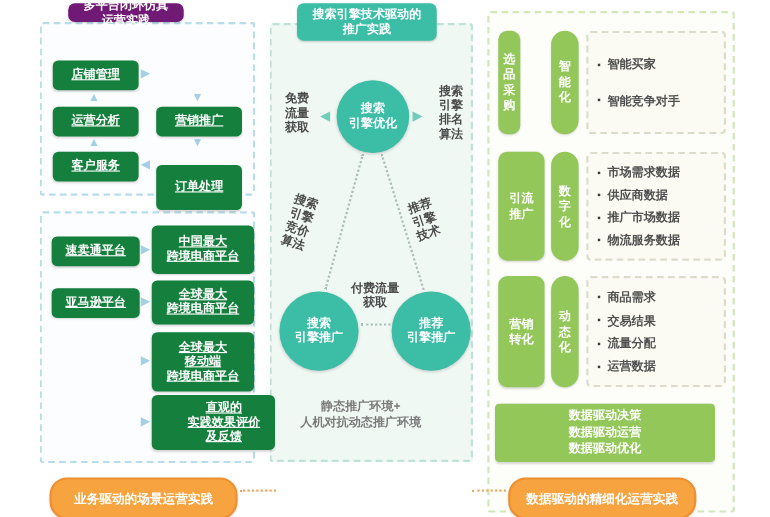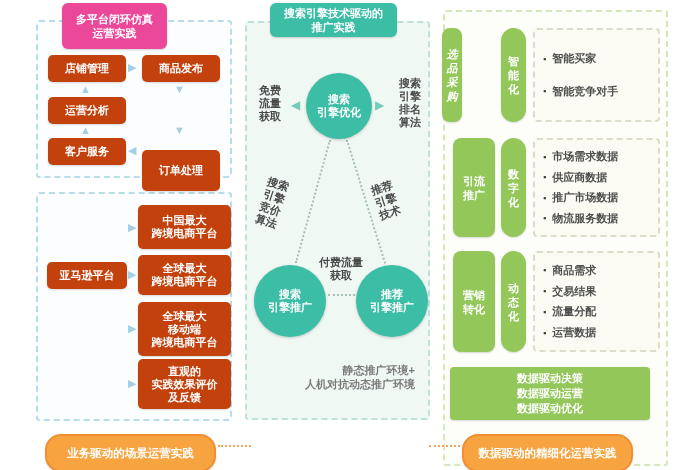--- a/index.html
+++ b/index.html
@@ -5,23 +5,23 @@
   html,body{margin:0;padding:0;background:#ffffff;}
   .stage{position:relative;width:700px;height:470px;background:#ffffff;overflow:hidden;
          font-family:"Liberation Sans","DejaVu Sans",sans-serif;}
   .panel{position:absolute;border:2px dashed;border-radius:3px;box-sizing:border-box;}
   .panel-blue{border-color:#b9dcea;background:#fbfdfe;}
   .panel-teal{border-color:#bfe2d8;background:#f0f8f4;}
   .panel-green{border-color:#d3e7ba;background:#fdfefa;}
   .titlebox{position:absolute;border-radius:6px;color:#fff;font-weight:bold;font-size:11px;
             line-height:14px;display:flex;align-items:center;justify-content:center;text-align:center;
             white-space:pre-line;box-shadow:0 1px 2px rgba(0,0,0,.18);z-index:3;}
-  .box-blue{position:absolute;background:#c2410c;color:#fff;font-weight:bold;font-size:11px;
+  .box-blue{position:absolute;background:#15803d;color:#fff;font-weight:bold;font-size:11px;
             line-height:13px;border-radius:5px;display:flex;align-items:center;justify-content:center;
-            text-align:center;white-space:pre-line;box-shadow:0 1px 2px rgba(0,0,0,.15);z-index:2;}
+            text-align:center;white-space:pre-line;box-shadow:0 1px 2px rgba(0,0,0,.15);z-index:2;text-decoration:underline;}
   .arrow{position:absolute;font-size:11px;color:#a3d0e4;z-index:2;line-height:1;}
   .arrow-teal{color:#72ccba;font-size:12px;}
   .circle{position:absolute;background:#3cbda6;border-radius:50%;color:#fff;font-weight:bold;
           font-size:11px;line-height:13px;display:flex;align-items:center;justify-content:center;
           text-align:center;white-space:pre-line;box-shadow:0 1px 3px rgba(0,0,0,.2);z-index:2;}
   .lbl{position:absolute;color:#4a4a4a;font-weight:bold;font-size:11px;line-height:13px;
        text-align:center;white-space:pre-line;z-index:2;}
   .lbl-rot-l{transform:rotate(18deg);}
   .lbl-rot-r{transform:rotate(-18deg);}
   .note{position:absolute;color:#7a7a7a;font-weight:bold;font-size:11px;line-height:14px;
@@ -45,53 +45,54 @@
                border-radius:16px;box-sizing:border-box;color:#fff;font-weight:bold;font-size:11.5px;
                display:flex;align-items:center;justify-content:center;z-index:2;
                box-shadow:0 1px 2px rgba(0,0,0,.15);}
 </style>
 </head>
 <body>
 
 <div class="stage">
 
   <div class="panel panel-blue" style="left:36px;top:20px;width:196px;height:158px;"></div>
-  <div class="titlebox" style="left:62px;top:3px;width:105px;height:46px;background:#ec4899;">多平台闭环仿真
+  <div class="titlebox" style="left:62px;top:3px;width:105px;height:17px;background:#701a75;">多平台闭环仿真
 运营实践</div>
 
   <div class="box-blue" style="left:48px;top:55px;width:78px;height:27px;">店铺管理</div>
-  <div class="box-blue" style="left:142px;top:55px;width:78px;height:27px;">商品发布</div>
   <div class="box-blue" style="left:48px;top:97px;width:78px;height:27px;">运营分析</div>
+  <div class="box-blue" style="left:142px;top:97px;width:78px;height:27px;">营销推广</div>
   <div class="box-blue" style="left:48px;top:138px;width:78px;height:27px;">客户服务</div>
   <div class="box-blue" style="left:142px;top:150px;width:78px;height:41px;">订单处理</div>
 
   <span class="arrow" style="left:128px;top:62px;">▶</span>
   <span class="arrow" style="left:80px;top:84px;">▲</span>
   <span class="arrow" style="left:174px;top:84px;">▼</span>
   <span class="arrow" style="left:80px;top:125px;">▲</span>
   <span class="arrow" style="left:174px;top:125px;">▼</span>
   <span class="arrow" style="left:128px;top:145px;">◀</span>
 
   <div class="panel panel-blue" style="left:36px;top:192px;width:196px;height:229px;"></div>
 
+  <div class="box-blue" style="left:47px;top:215px;width:80px;height:27px;">速卖通平台</div>
   <div class="box-blue" style="left:138px;top:205px;width:93px;height:44px;">中国最大
 跨境电商平台</div>
   <span class="arrow" style="left:128px;top:222px;">▶</span>
 
   <div class="box-blue" style="left:47px;top:262px;width:80px;height:27px;">亚马逊平台</div>
   <div class="box-blue" style="left:138px;top:255px;width:93px;height:40px;">全球最大
 跨境电商平台</div>
   <span class="arrow" style="left:128px;top:269px;">▶</span>
 
   <div class="box-blue" style="left:138px;top:302px;width:93px;height:54px;">全球最大
 移动端
 跨境电商平台</div>
   <span class="arrow" style="left:128px;top:323px;">▶</span>
 
-  <div class="box-blue" style="left:138px;top:359px;width:93px;height:50px;">直观的
+  <div class="box-blue" style="left:138px;top:359px;width:93px;height:50px;padding-left:19px;">直观的
 实践效果评价
 及反馈</div>
   <span class="arrow" style="left:128px;top:378px;">▶</span>
 
   <div class="panel panel-teal" style="left:245px;top:21px;width:185px;height:399px;"></div>
   <div class="titlebox" style="left:270px;top:3px;width:127px;height:34px;background:#3cbda6;">搜索引擎技术驱动的
 推广实践</div>
 
   <div class="dotted rot" style="left:331px;top:140px;width:128px;transform:rotate(105.5deg);"></div>
   <div class="dotted rot" style="left:348px;top:140px;width:129px;transform:rotate(72.8deg);"></div>
@@ -117,26 +118,26 @@
   <div class="lbl lbl-rot-l" style="left:258px;top:177px;width:28px;">搜索
 引擎
 竞价
 算法</div>
   <div class="lbl lbl-rot-r" style="left:372px;top:181px;width:28px;">推荐
 引擎
 技术</div>
 
   <div class="lbl" style="left:312px;top:256px;width:58px;text-align:center;">付费流量
 获取</div>
-  <div class="note" style="left:265px;top:363px;width:150px;text-align:right;">静态推广环境+
+  <div class="note" style="left:253px;top:363px;width:150px;">静态推广环境+
 人机对抗动态推广环境</div>
 
   <div class="panel panel-green" style="left:443px;top:10px;width:225px;height:456px;"></div>
 
-  <div class="pill-green" style="left:442px;top:28px;width:20px;height:94px;font-style:italic;">选品
+  <div class="pill-green" style="left:453px;top:28px;width:20px;height:94px;">选品
 采购</div>
   <div class="pill-green pill-caps" style="left:501px;top:28px;width:25px;height:94px;">智
 能
 化</div>
   <div class="bullets" style="left:533px;top:28px;width:127px;height:94px;">
     <div class="bullet-item">
       <span class="bullet-dot">▪</span>
       <span>智能买家</span>
     </div>
     <div class="bullet-item">

